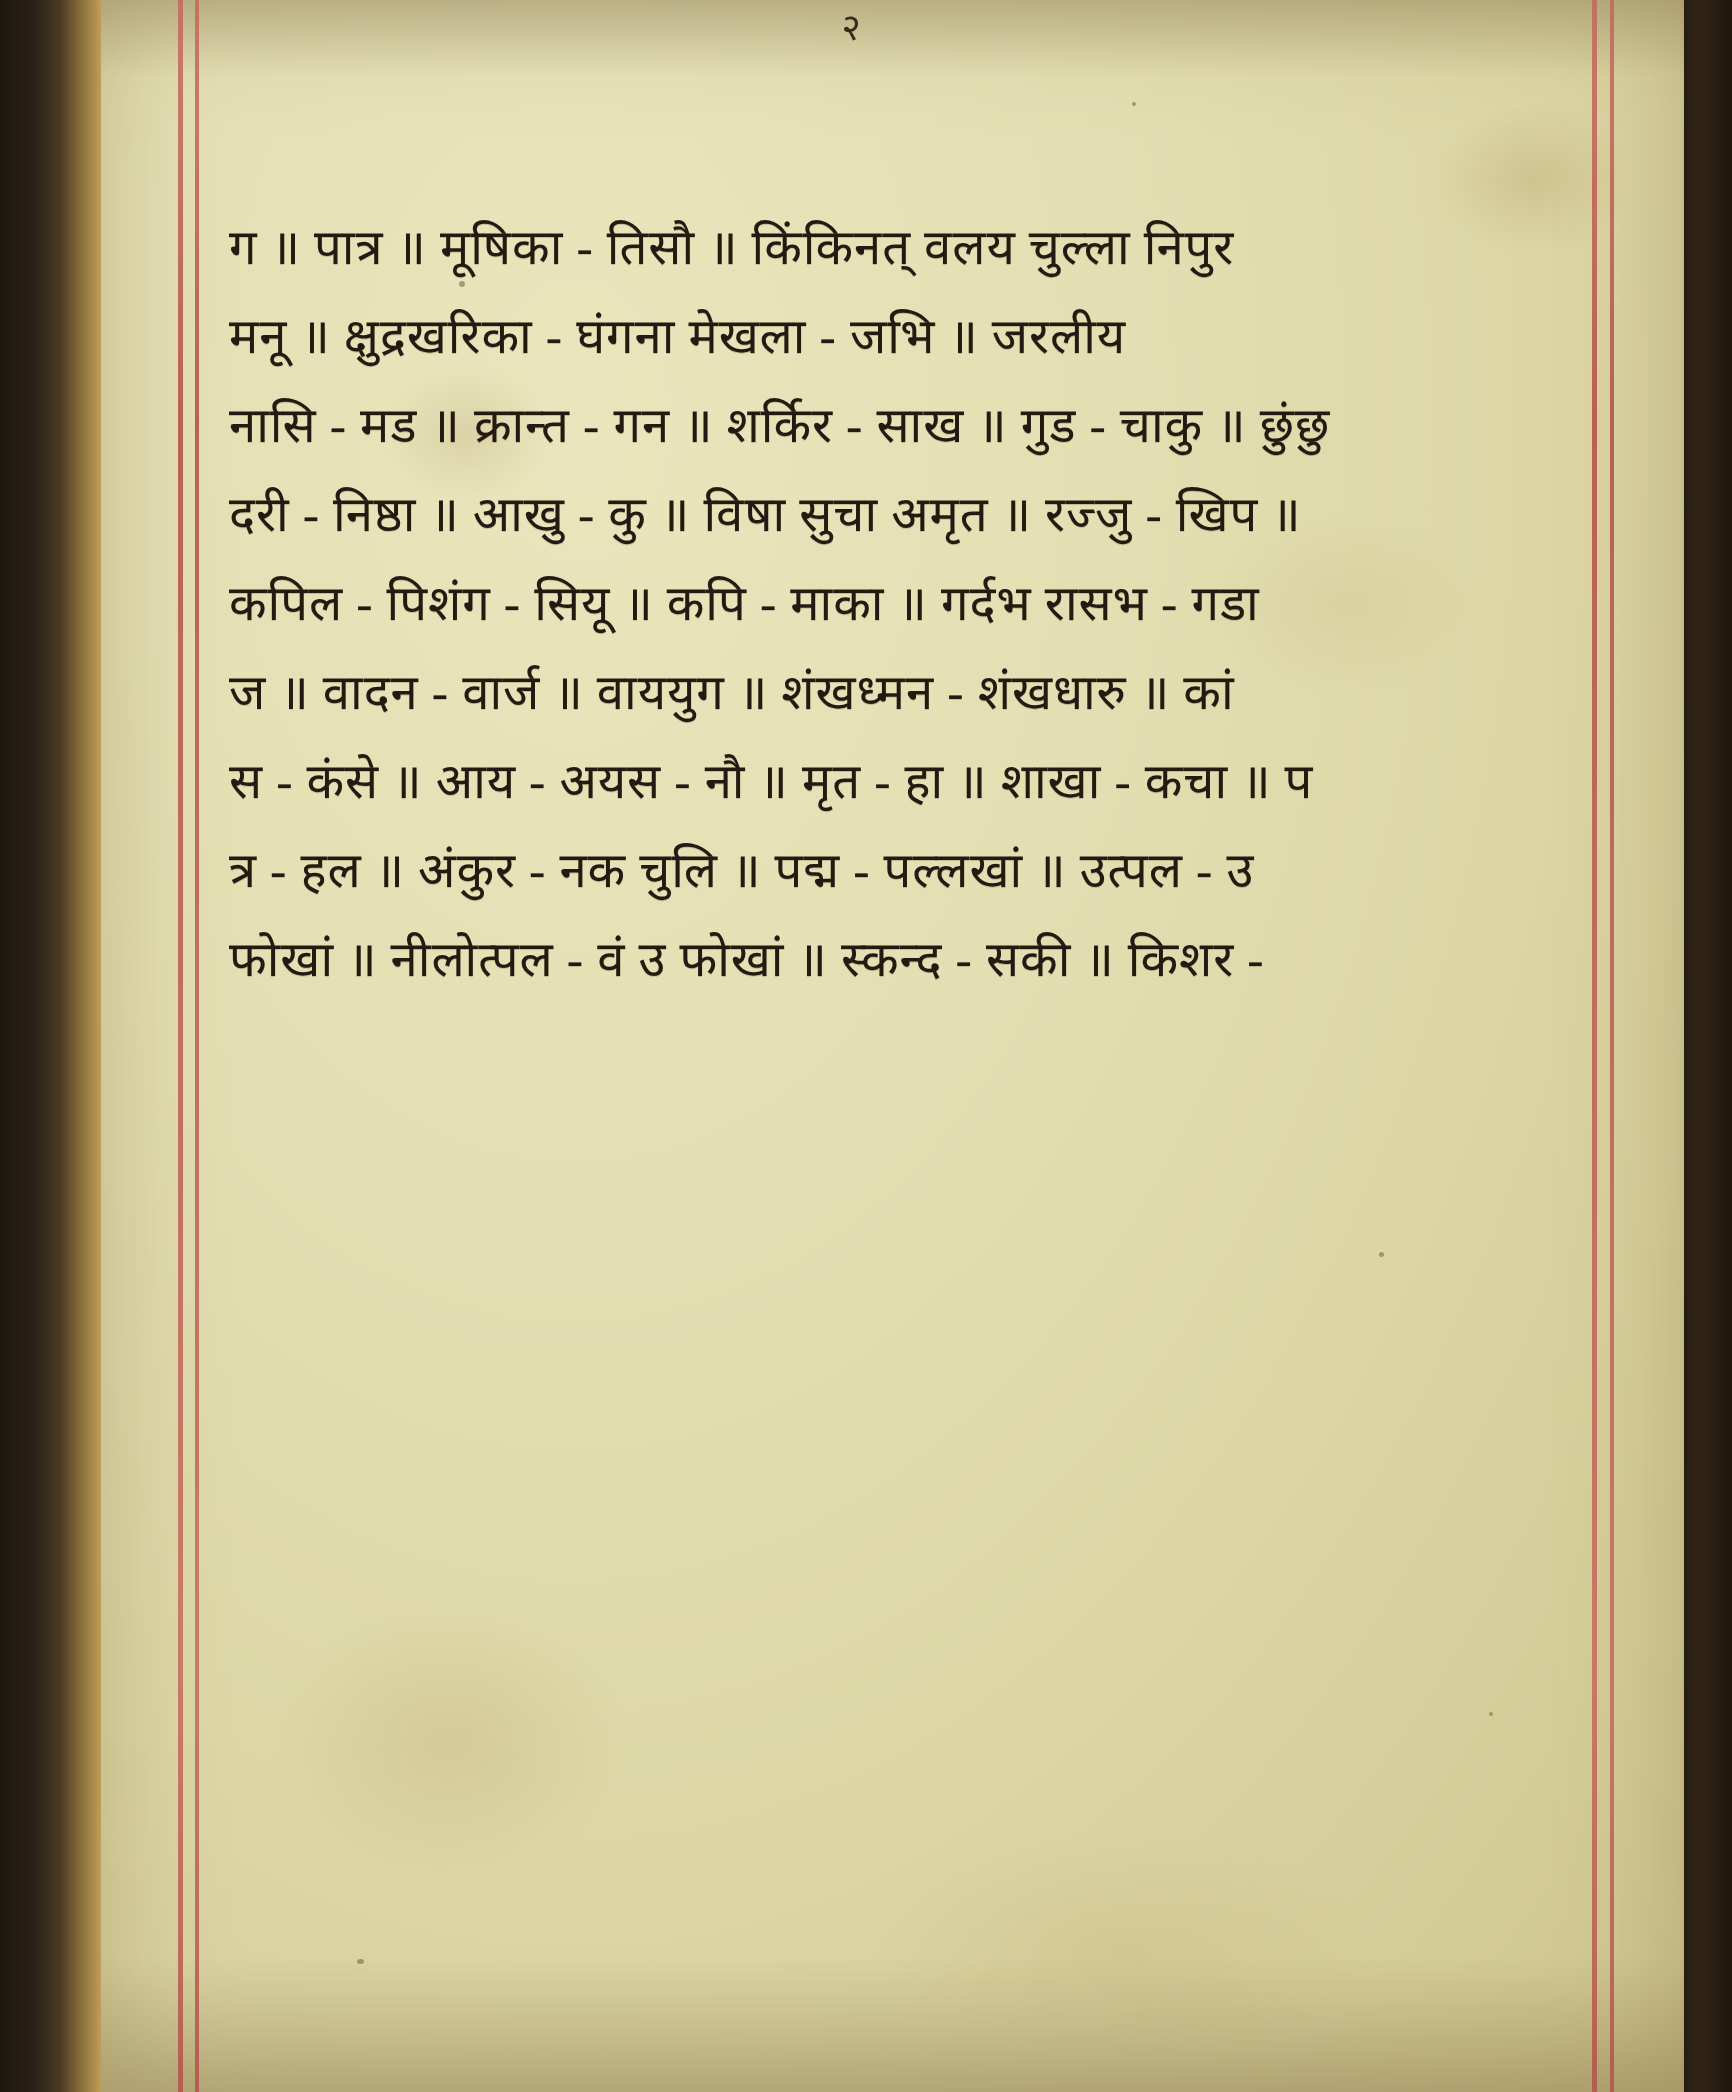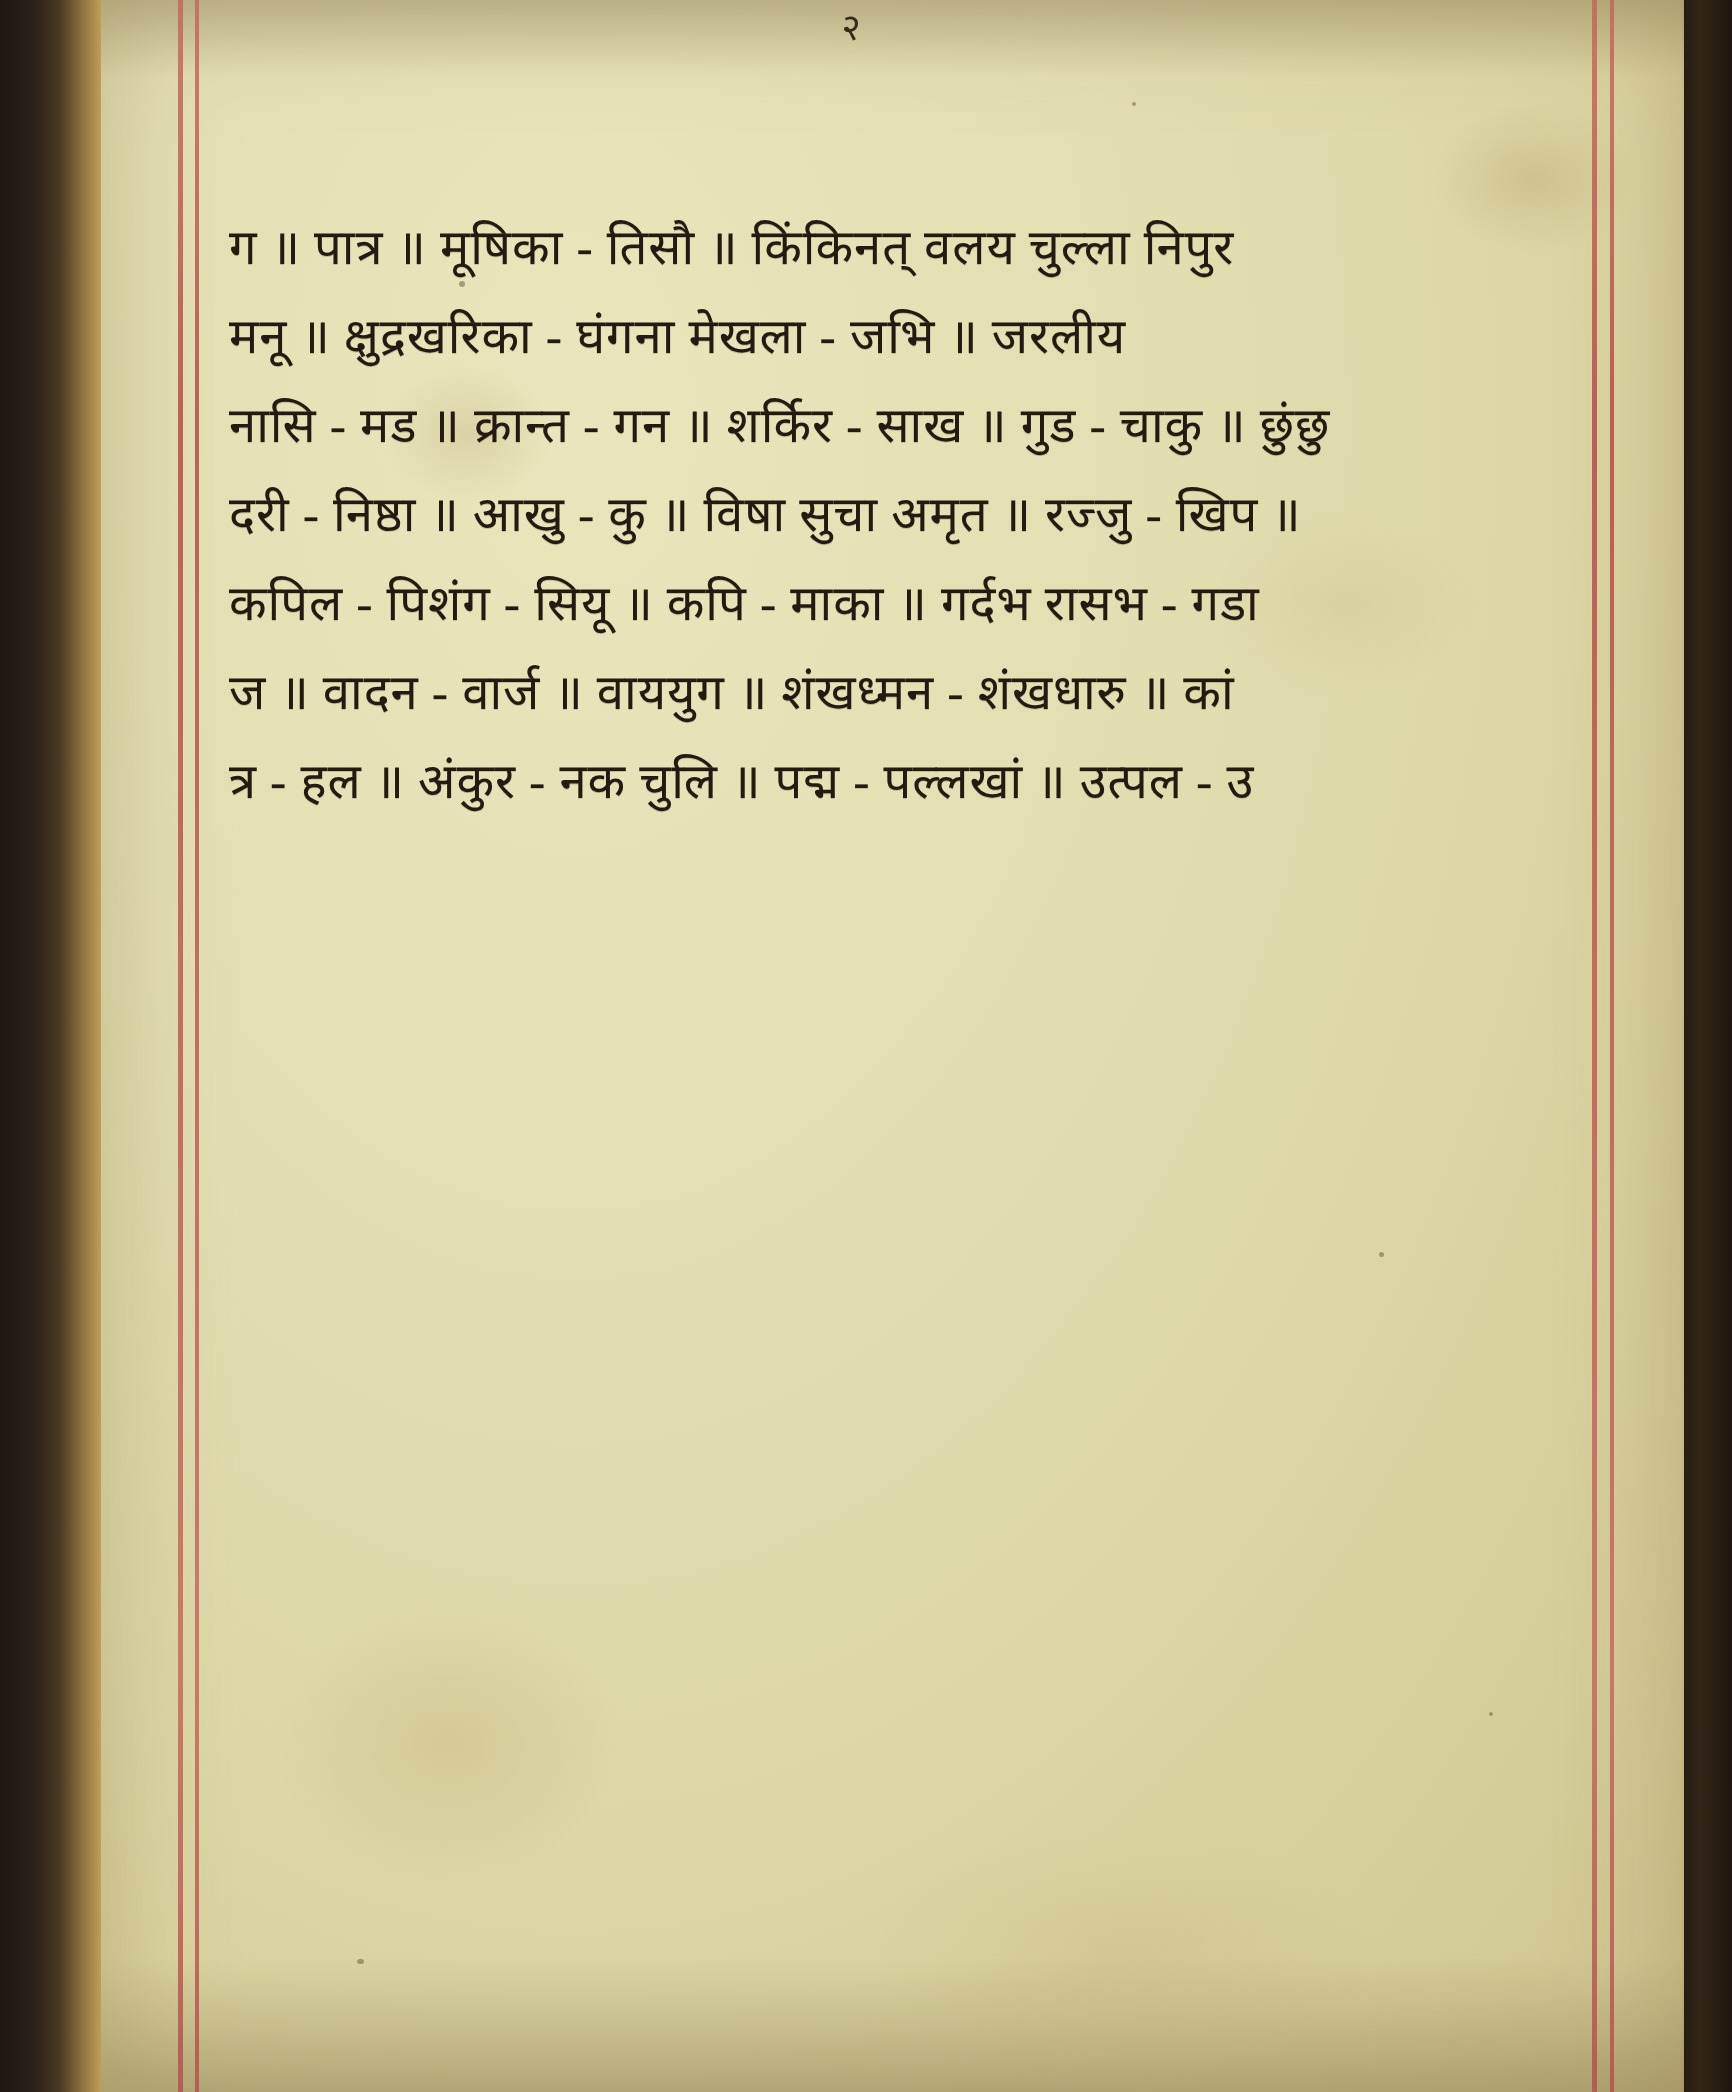--- a/index.html
+++ b/index.html
@@ -149,21 +149,23 @@
 
     <div class="folio-mark">२</div>
 
     <div class="text-block">
       <div class="line">ग ॥ पात्र ॥ मूषिका - तिसौ ॥ किंकिनत् वलय चुल्ला निपुर</div>
       <div class="line">मनू ॥ क्षुद्रखरिका - घंगना मेखला - जभि ॥ जरलीय</div>
       <div class="line">नासि - मड ॥ क्रान्त - गन ॥ शर्किर - साख ॥ गुड - चाकु ॥ छुंछु</div>
       <div class="line">दरी - निष्ठा ॥ आखु - कु ॥ विषा सुचा अमृत ॥ रज्जु - खिप ॥</div>
       <div class="line">कपिल - पिशंग - सियू ॥ कपि - माका ॥ गर्दभ रासभ - गडा</div>
       <div class="line">ज ॥ वादन - वार्ज ॥ वाययुग ॥ शंखध्मन - शंखधारु ॥ कां</div>
+      <div class="line">स - कंसे ॥ आय - अयस - नौ ॥ मृत - हा ॥ शाखा - कचा ॥ प</div>
       <div class="line">त्र - हल ॥ अंकुर - नक चुलि ॥ पद्म - पल्लखां ॥ उत्पल - उ</div>
+      <div class="line">फोखां ॥ नीलोत्पल - वं उ फोखां ॥ स्कन्द - सकी ॥ किशर -</div>
     </div>
 
   </div>
 
   <div class="right-edge"></div>
 
 </div>
 
 
 </body></html>

